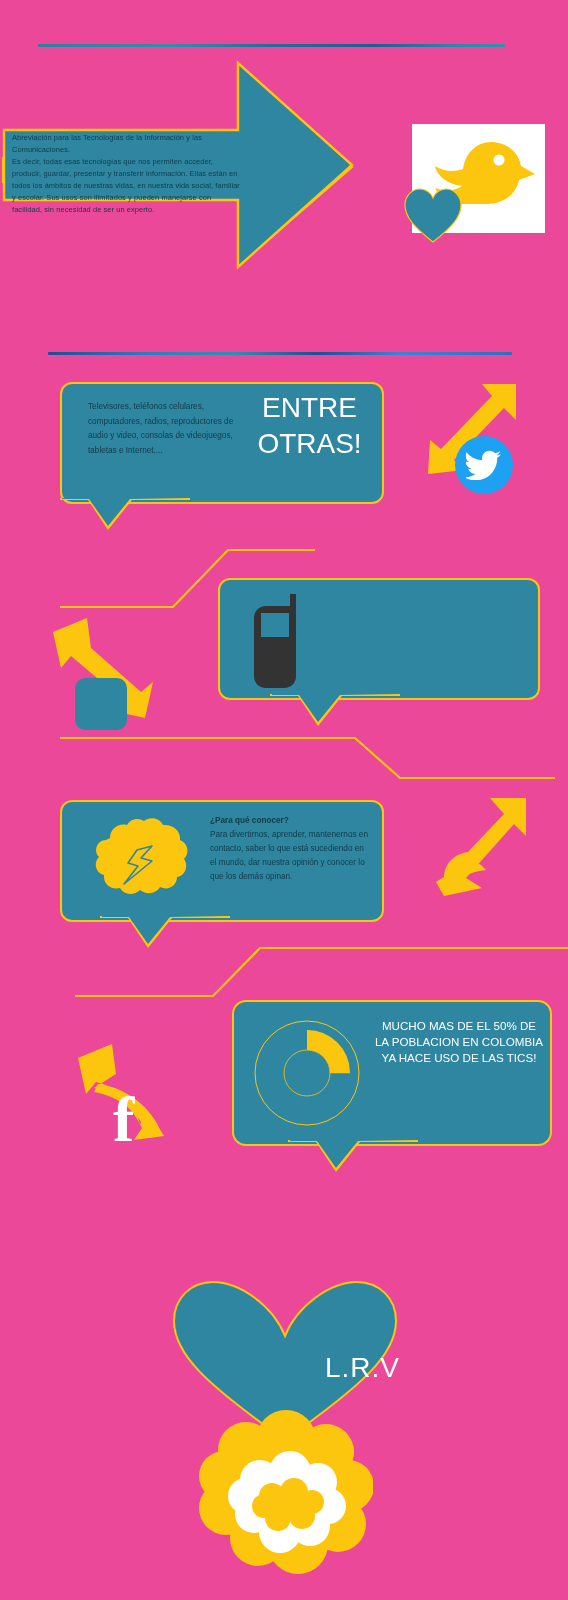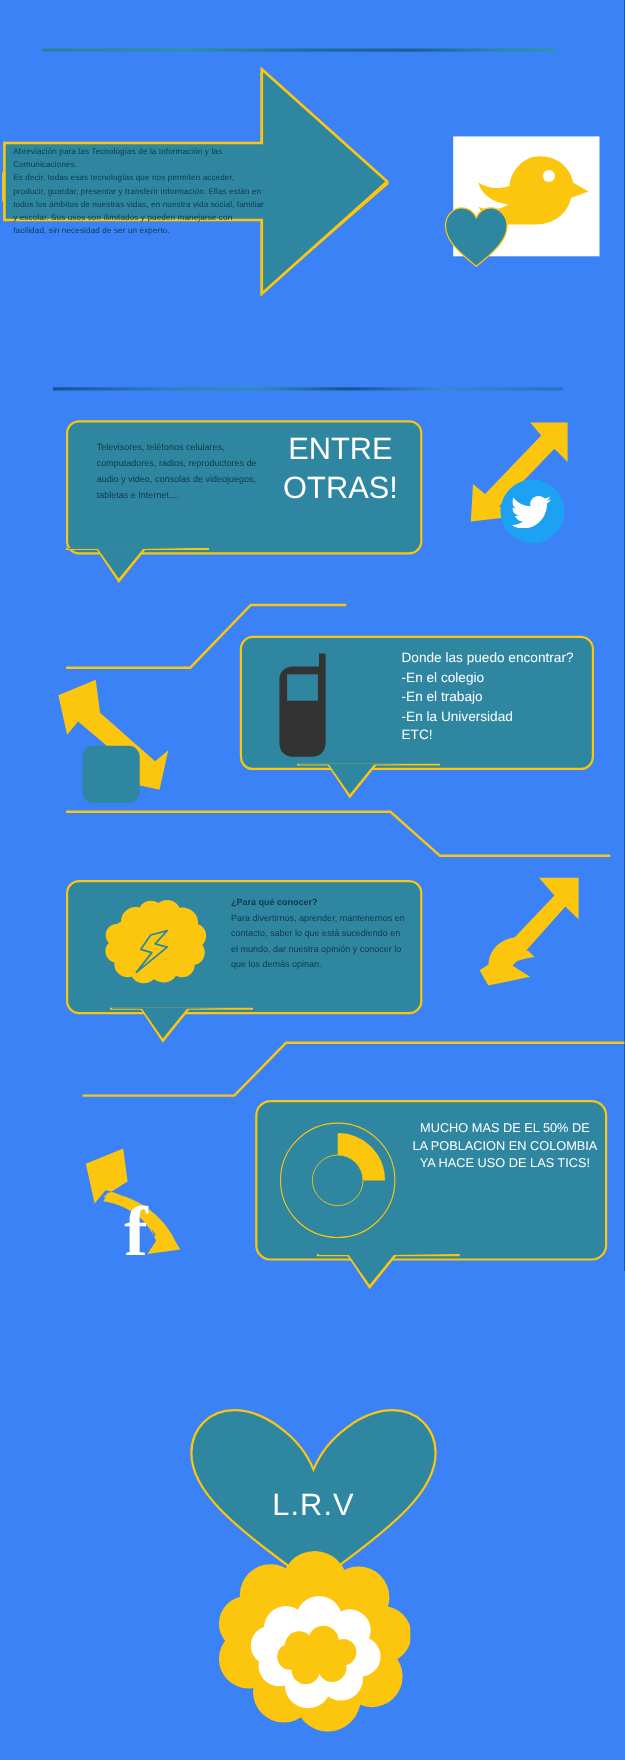--- a/index.html
+++ b/index.html
@@ -5,21 +5,21 @@
 <style>
   html,body{margin:0;padding:0;background:#000;}
   body{
     font-family:"Liberation Sans", sans-serif;
     -webkit-font-smoothing:antialiased;
   }
   #page{
     position:relative;
     width:568px;
     height:1600px;
-    background:#3b82f6;
+    background:#ec4899;
     overflow:hidden;
   }
   .abs{position:absolute;}
 
   
   .divider{
     position:absolute;
     height:3px;
     border-radius:1px;
   }
@@ -114,21 +114,21 @@
   #fb-f{
     position:absolute;left:113px;top:1088px;
     color:#ffffff;font-size:64px;line-height:1;
     font-family:"Liberation Serif", serif;font-weight:700;
   }
 
   
   #heart-big{left:170px;top:1278px;}
   #heart-label{
     position:absolute;left:170px;top:1352px;width:230px;
-    text-align:center;color:#ffffff;font-size:28px;letter-spacing:1px;
+    text-align:right;color:#ffffff;font-size:28px;letter-spacing:1px;
   }
   #flower-bottom{left:198px;top:1410px;}
 </style>
 </head>
 <body>
 
 <div id="page">
 
   <div class="divider" id="divider-1"></div>
 
@@ -196,25 +196,20 @@
     <path d="M5 87 L118 87 L173 30 L260 30" fill="none" stroke="#fcc60f" stroke-width="2.2"></path>
   </svg>
 
   <div class="bubble" id="bubble-3">
     <div class="bubble-body">
       <svg class="abs" style="left:24px;top:10px;" width="62" height="100" viewBox="0 0 62 100">
         <path d="M46 4 L46 16 L22 16 C15 16 10 21 10 28 L10 86 C10 93 15 98 22 98
                  L40 98 C47 98 52 93 52 86 L52 4 Z" fill="#333333"></path>
         <rect x="17" y="23" width="28" height="24" fill="#2e86a0"></rect>
       </svg>
-      <div id="where-text" style="white-space: pre-line;">Donde las puedo encontrar?
--En el colegio
--En el trabajo
--En la Universidad
-ETC!</div>
     </div>
   </div>
   <svg class="abs" id="bubble-3-tail" width="130" height="36" viewBox="0 0 130 36">
     <path d="M0 0 L130 0 L130 2 L72 2 L48 32 L28 2 L0 2 Z" fill="#fcc60f"></path>
     <path d="M2 0 L128 0 L70 1 L48 28 L29 1 L2 1 Z" fill="#2e86a0"></path>
   </svg>
 
   <svg class="abs" id="arrow-left-1" width="130" height="110" viewBox="0 0 130 110">
     <path d="M42 6 L8 20 L16 56 L26 44 L78 88 L64 98 L100 106 L108 70 L96 80 L46 36 Z" fill="#fcc60f"></path>
   </svg>

